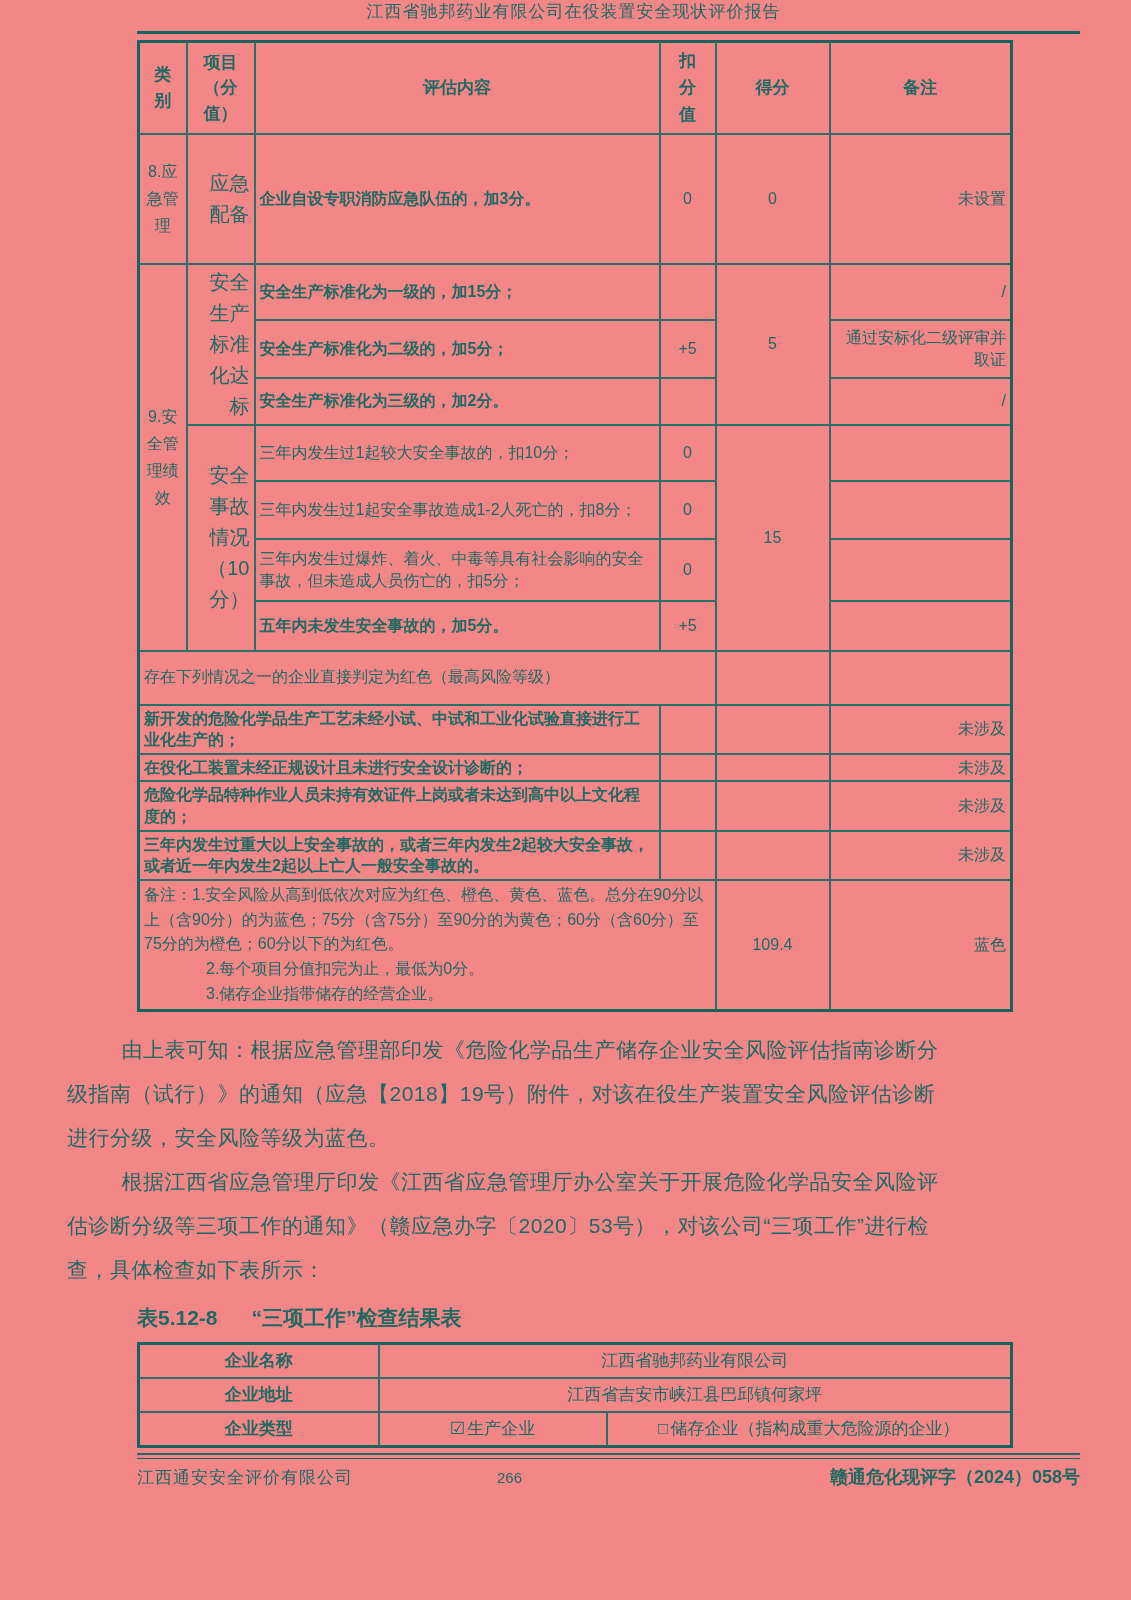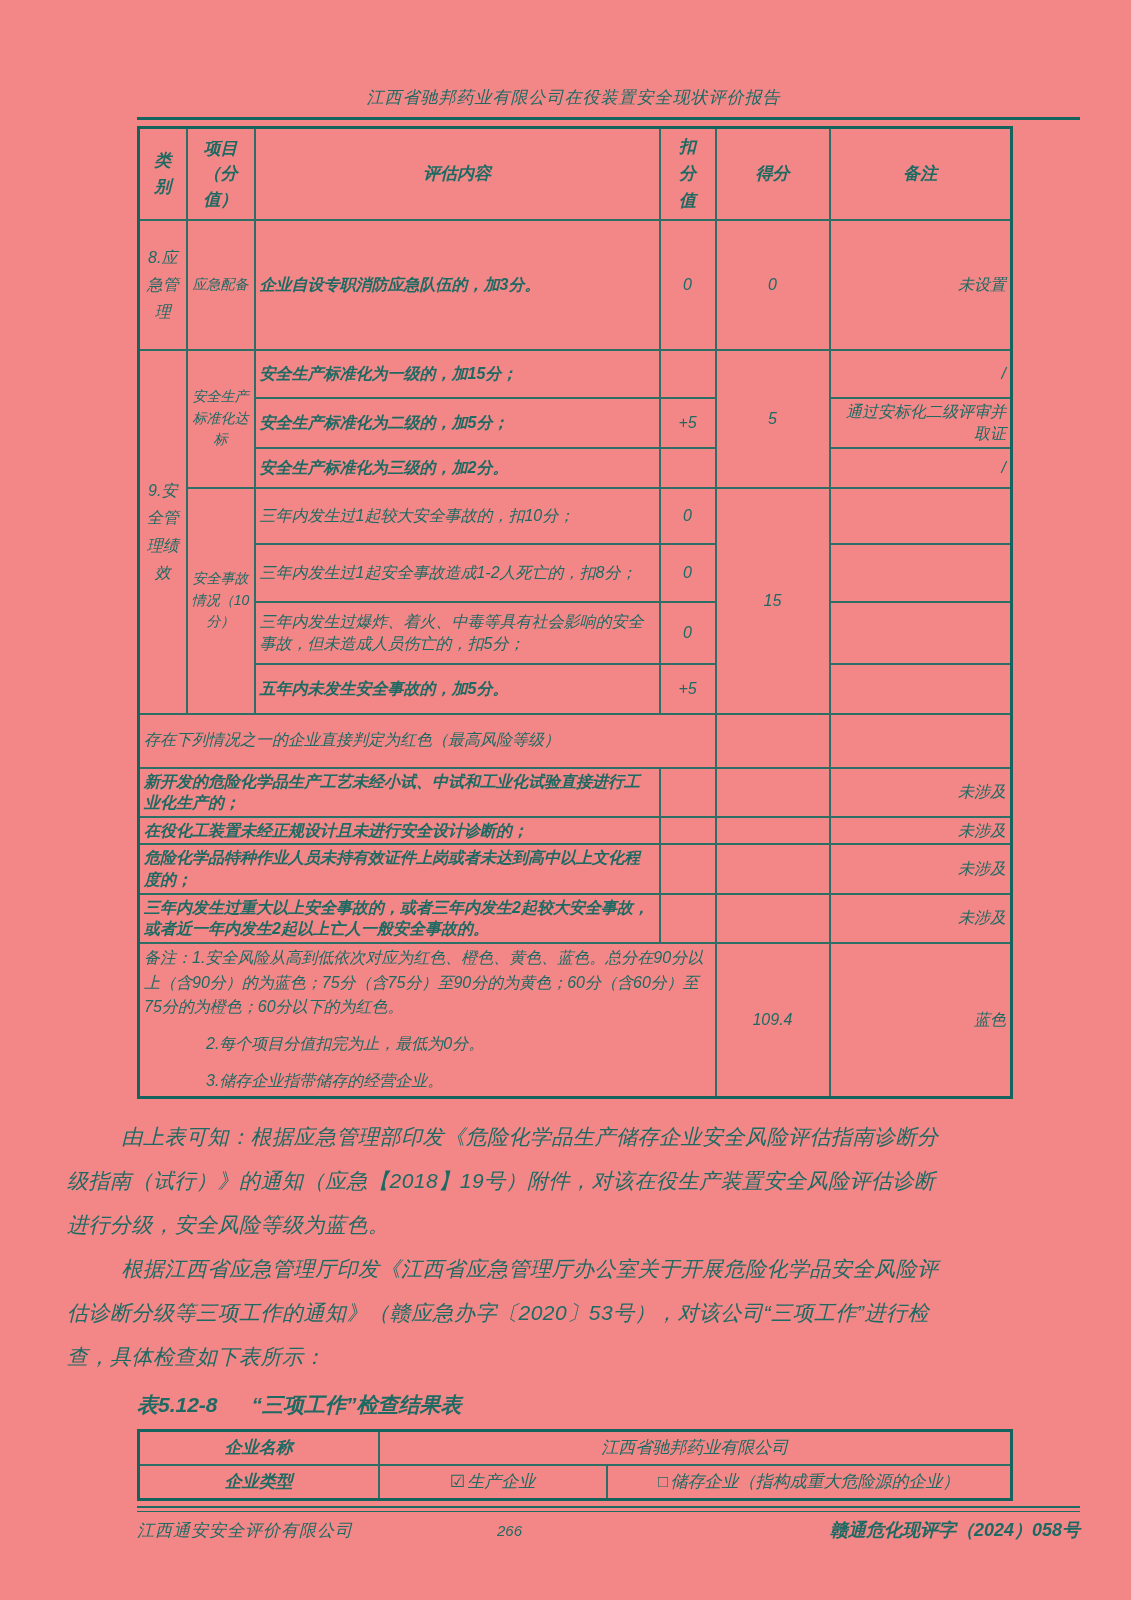--- a/index.html
+++ b/index.html
@@ -10,21 +10,21 @@
   }
   html,body{margin:0;padding:0;}
   body{
     width:1131px;height:1600px;
     background:var(--bg);
     color:var(--ink);
     font-family:"Liberation Sans","DejaVu Sans",sans-serif;
     overflow:hidden;
     position:relative;
   }
-  .page{padding-top:86px;font-style:italic;}
+  .page{}
   .header-title{
     width:873px;margin-left:137px;
     text-align:center;font-size:17px;letter-spacing:1px;
   }
   .header-rule{
     width:943px;margin-left:137px;margin-top:8px;
     border-top:3px solid var(--ink-dark);
   }
 
   table{border-collapse:collapse;table-layout:fixed;}
@@ -40,41 +40,41 @@
   .score-table{border:3px solid var(--ink-dark);}
   .score-table th{font-weight:bold;font-size:17px;line-height:1.5;}
   th.h-cat{padding:4px 12px;}
   th.h-item{padding:4px 10px;}
   th.h-ded{padding:4px 17px;line-height:1.6;}
   .c-cat{
     text-align:center;padding:4px 11px;line-height:1.7;
     word-break:break-all;font-size:16px;
   }
   .c-item{
-    text-align:center;padding:4px 11px;line-height:1.55;
-    word-break:break-all;font-size:14px;
+    text-align:right;padding:4px 11px;line-height:1.55;
+    word-break:break-all;font-size:20px;
   }
   .c-content{
     text-align:left;padding:3px 7px;line-height:1.35;
   }
   .c-num{text-align:center;}
   .c-remark{text-align:right;line-height:1.35;padding:2px 8px;}
   .bold{font-weight:bold;margin-left:24px;}
   .row-h8 td{height:124px;}
   .row-std1 td{height:42px;}
   .row-std2 td{height:44px;}
   .row-std3 td{height:34px;}
   .row-acc1 td{height:50px;}
   .row-acc2 td{height:52px;}
   .row-acc3 td{height:56px;}
   .row-acc4 td{height:44px;}
   .row-banner td{height:48px;}
   .banner-cell{padding-left:40px;text-align:left;}
   .note-cell{line-height:1.55;padding:4px 8px 6px 8px;text-align:left;}
-  .note-indent{margin-left:62px;margin-top:12px;}
+  .note-indent{margin-left:62px;}
 
   .body-text{
     width:890px;margin-left:67px;
     font-size:21px;line-height:44px;
     text-indent:2.6em;
     margin-top:0;margin-bottom:0;
     letter-spacing:0.5px;
   }
   .body-text.first{margin-top:16px;}
 
@@ -238,20 +238,24 @@
       <col style="width:240px">
         <col style="width:228px">
         <col style="width:405px">
     </colgroup>
     <tbody>
         <tr>
       <td class="info-label">企业名称</td>
       <td class="info-value" colspan="2">江西省驰邦药业有限公司</td>
     </tr>
     <tr>
+      <td class="info-label">企业地址</td>
+      <td class="info-value" colspan="2">江西省吉安市峡江县巴邱镇何家坪</td>
+    </tr>
+    <tr>
       <td class="info-label">企业类型</td>
       <td class="info-value">
         <span class="checkbox-glyph">☑</span><span>生产企业</span>
       </td>
       <td class="info-value">
         <span class="checkbox-glyph">□</span><span>储存企业（指构成重大危险源的企业）</span>
       </td>
     </tr>
   </tbody>
     </table>

